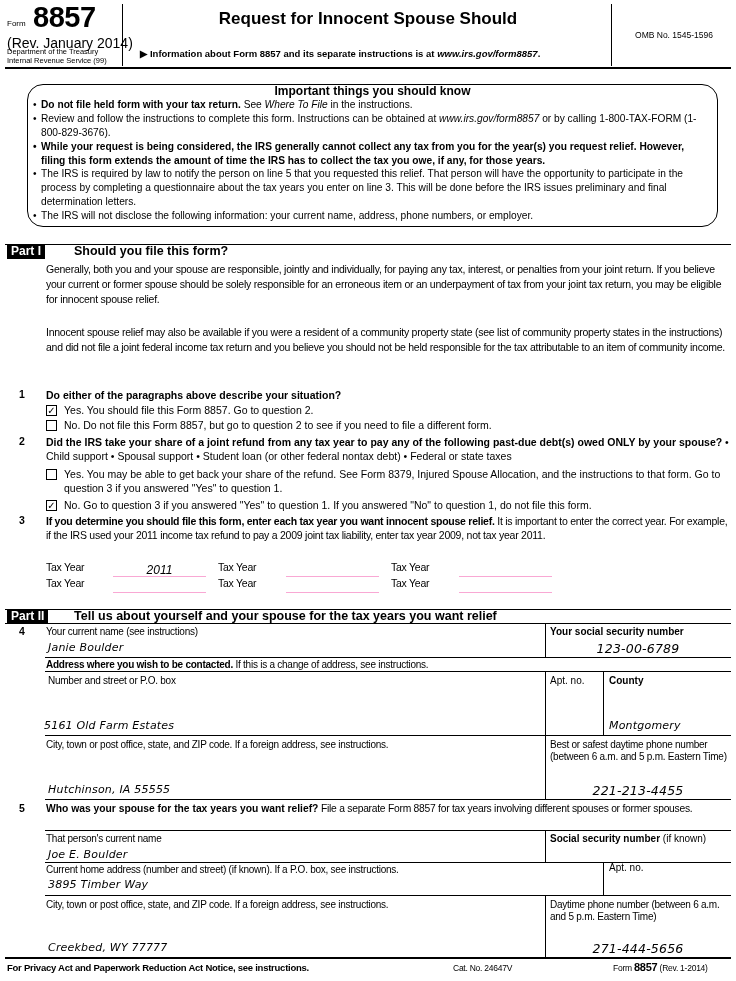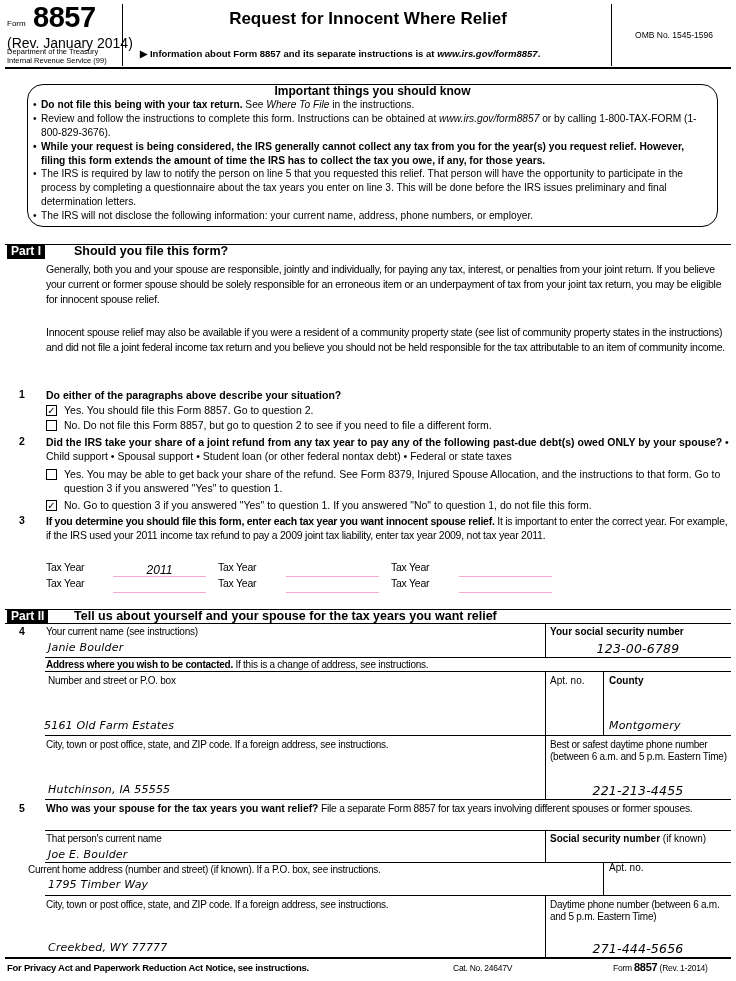--- a/index.html
+++ b/index.html
@@ -50,32 +50,32 @@
 
 <div>
   <span id="form-word" class="abs">Form</span>
   <span id="form-num" class="abs">8857</span>
   <span id="rev" class="abs">(Rev. January 2014)</span>
   <div id="dept" class="abs">
     <div>Department of the Treasury</div>
     <div>Internal Revenue Service  (99)</div>
   </div>
   <div class="vline" style="left:122px; top:4px; height:62px;"></div>
-  <div id="title" class="abs">Request for Innocent Where Relief</div>
+  <div id="title" class="abs">Request for Innocent Spouse Should</div>
   <div id="info" class="abs">
     <span>▶ Information about Form 8857 and its separate instructions is at </span><i>www.irs.gov/form8857</i><span>.</span>
   </div>
   <div class="vline" style="left:611px; top:4px; height:62px;"></div>
   <div id="omb" class="abs">OMB No. 1545-1596</div>
   <div class="hline thick" style="left:5px; width:726px; top:67px;"></div>
 </div>
 
 <div id="important-box" class="abs"></div>
 <div id="important-title" class="abs">Important things you should know</div>
-<div class="bullet" style="top:98px;"><b>Do not file this being with your tax return.</b><span> See </span><i>Where To File</i><span> in the instructions.</span></div>
+<div class="bullet" style="top:98px;"><b>Do not file held form with your tax return.</b><span> See </span><i>Where To File</i><span> in the instructions.</span></div>
 <div class="bullet" style="top:112px;"><span>Review and follow the instructions to complete this form. Instructions can be obtained at </span><i>www.irs.gov/form8857</i><span> or by calling 1-800-TAX-FORM (1-800-829-3676).</span></div>
 <div class="bullet" style="top:140px;font-weight:bold;">While your request is being considered, the IRS generally cannot collect any tax from you for the year(s) you request relief. However, filing this form extends the amount of time the IRS has to collect the tax you owe, if any, for those years.</div>
 <div class="bullet" style="top:167px;">The IRS is required by law to notify the person on line 5 that you requested this relief. That person will have the opportunity to participate in the process by completing a questionnaire about the tax years you enter on line 3. This will be done before the IRS issues preliminary and final determination letters.</div>
 <div class="bullet" style="top:209px;">The IRS will not disclose the following information: your current name, address, phone numbers, or employer.</div>
 
 <div class="hline" style="left:5px; width:726px; top:244px;"></div>
 <div class="part-label" style="top:244px;">Part I</div>
 <div class="part-title" style="left:74px; top:244px;">Should you file this form?</div>
 <div class="para narrow" style="top:262px;">Generally, both you and your spouse are responsible, jointly and individually, for paying any tax, interest, or penalties from your joint return. If you believe your current or former spouse should be solely responsible for an erroneous item or an underpayment of tax from your joint tax return, you may be eligible for innocent spouse relief.</div>
 <div class="para narrow" style="top:325px;">Innocent spouse relief may also be available if you were a resident of a community property state (see list of community property states in the instructions) and did not file a joint federal income tax return and you believe you should not be held responsible for the tax attributable to an item of community income.</div>
@@ -148,22 +148,22 @@
 <div class="q" style="top:802px; font-size:10.3px;"><b>Who was your spouse for the tax years you want relief?</b><span class="narrow"> File a separate Form 8857 for tax years involving different spouses or former spouses.</span></div>
 <div class="hline" style="left:45px; width:686px; top:830px;"></div>
 
 <div class="cell-label narrow" style="left:46px; top:833px;">That person's current name</div>
 <div class="cell-value hand narrow" style="left:48px; top:848px;">Joe E. Boulder</div>
 <div class="vline" style="left:545px; top:830px; height:33px;"></div>
 <div class="cell-label" style="left:550px; top:833px;"><b>Social security number</b><span> (if known)</span></div>
 <div class="cell-value hand" style="left:545px; width:186px; top:848px; text-align:center;"></div>
 <div class="hline" style="left:45px; width:686px; top:862px;"></div>
 
-<div class="cell-label narrow" style="left:28px; top:864px;">Current home address (number and street) (if known). If a P.O. box, see instructions.</div>
-<div class="cell-value hand narrow" style="left:48px; top:878px;">1795 Timber Way</div>
+<div class="cell-label narrow" style="left:46px; top:864px;">Current home address (number and street) (if known). If a P.O. box, see instructions.</div>
+<div class="cell-value hand narrow" style="left:48px; top:878px;">3895 Timber Way</div>
 <div class="vline" style="left:603px; top:862px; height:34px;"></div>
 <div class="cell-label" style="left:609px; top:862px;">Apt. no.</div>
 <div class="cell-value hand" style="left:609px; top:878px;"></div>
 <div class="hline" style="left:45px; width:686px; top:895px;"></div>
 
 <div class="cell-label narrow" style="left:46px; top:899px;">City, town or post office, state, and ZIP code. If a foreign address, see instructions.</div>
 <div class="cell-value hand narrow" style="left:48px; top:941px;">Creekbed, WY 77777</div>
 <div class="vline" style="left:545px; top:895px; height:62px;"></div>
 <div class="cell-label narrow" style="left:550px; top:899px; width:180px;">Daytime phone number (between 6 a.m. and 5 p.m. Eastern Time)</div>
 <div class="cell-value hand" style="left:545px; width:186px; top:941px; text-align:center; font-size:12.5px;">271-444-5656</div>

